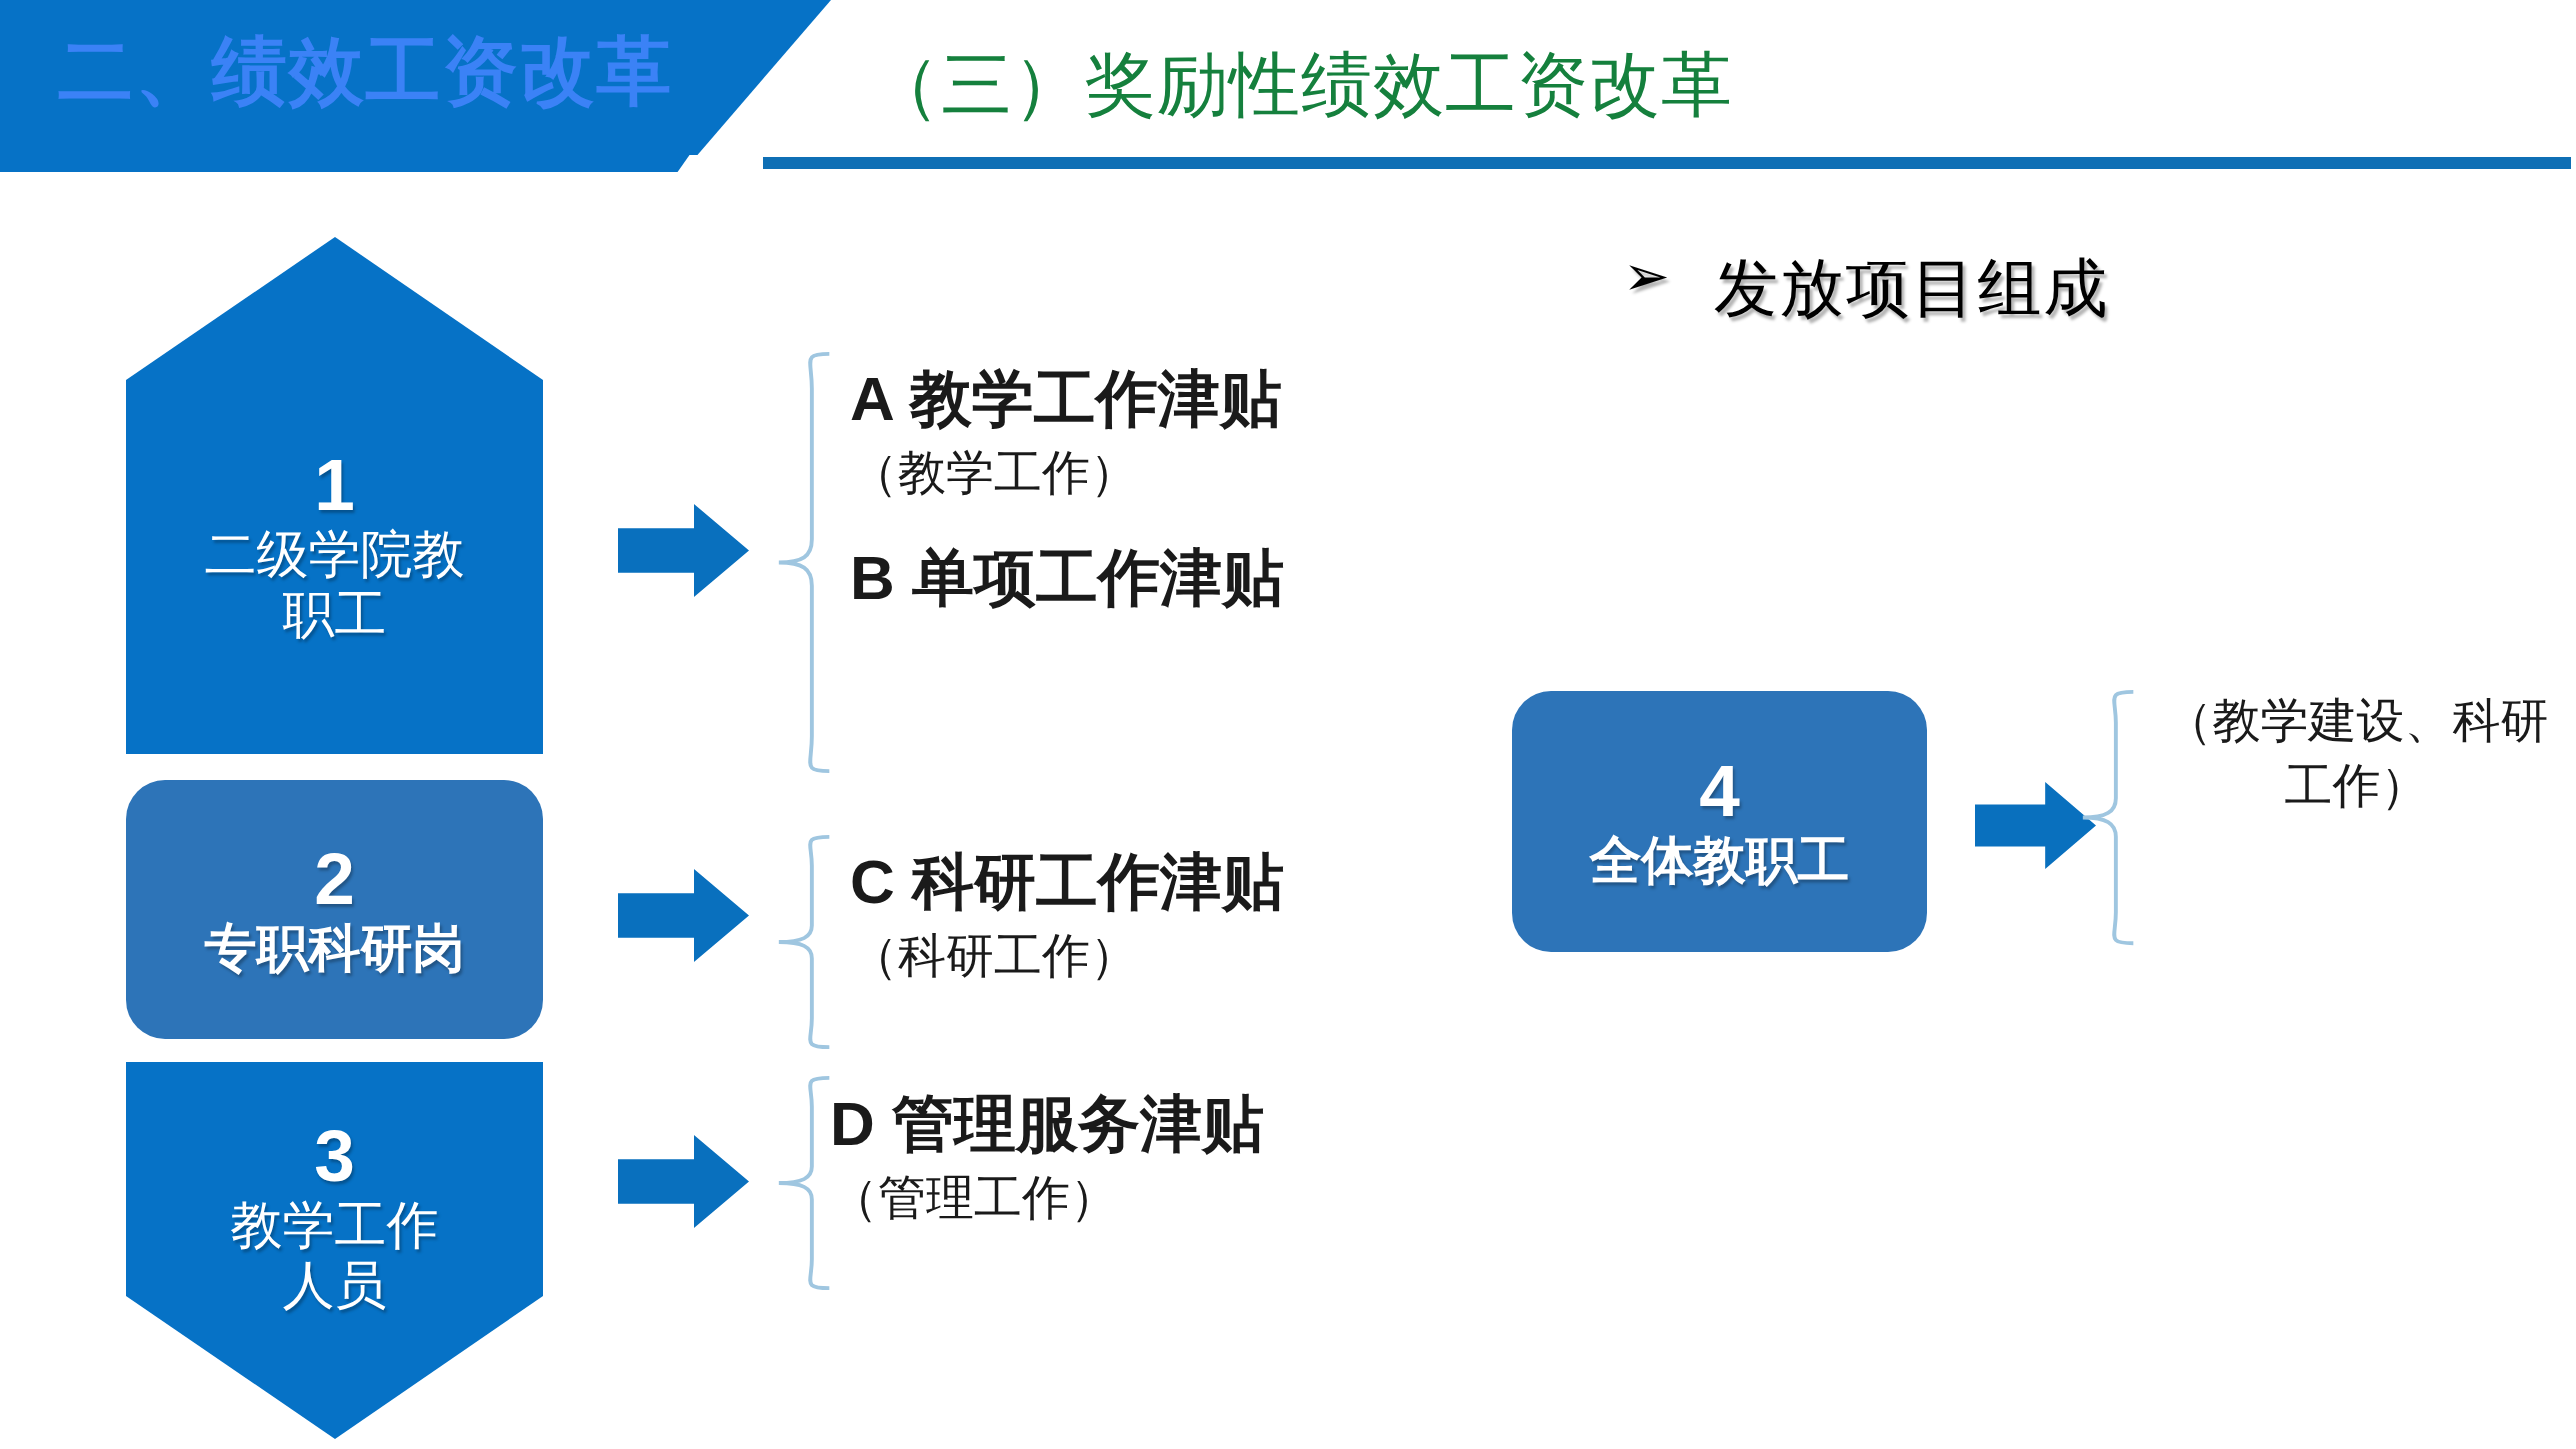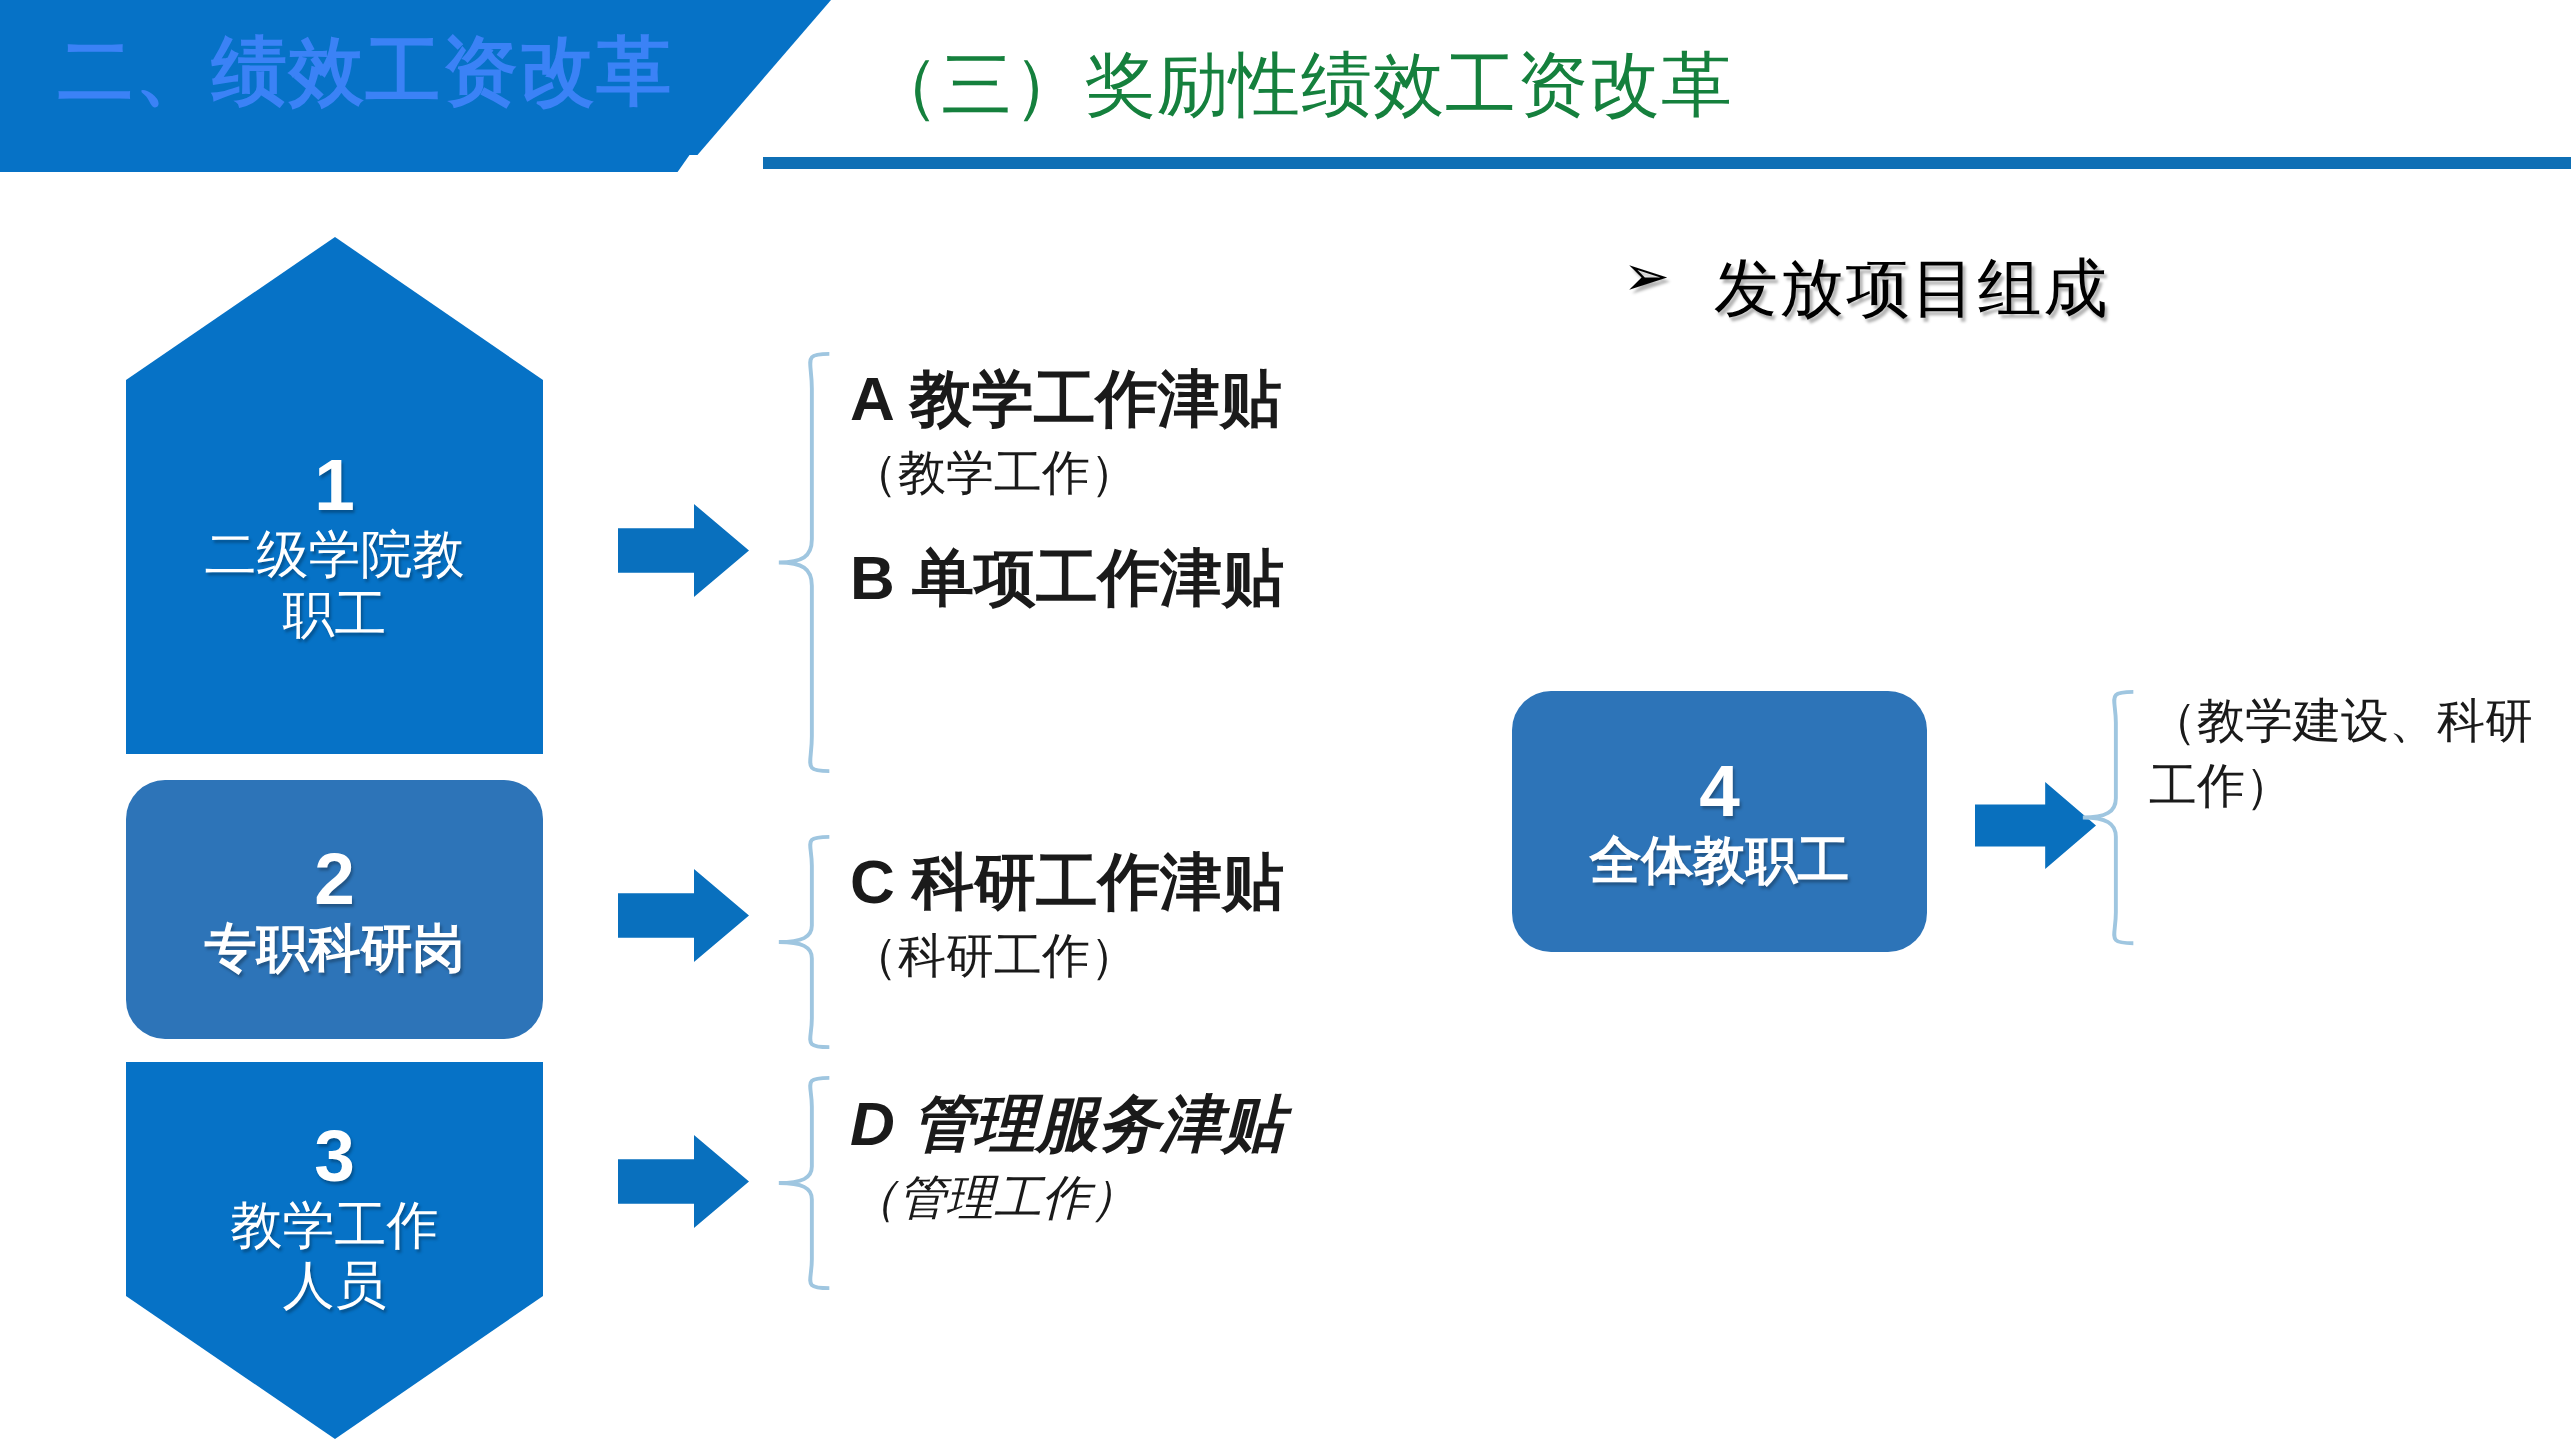--- a/index.html
+++ b/index.html
@@ -62,23 +62,23 @@
   .brace svg{display:block;width:100%;height:100%;}
 
   
   .txt{position:absolute;color:#1a1a1a;}
   .txt .hd{font-size:62px;font-weight:700;line-height:1.30;white-space:nowrap;}
   .txt .sb{font-size:48px;font-weight:400;line-height:1.36;}
 
   #text-ab{left:850px;top:359px;width:580px;}
   #text-ab .grp2{margin-top:33px;}
   #text-c{left:850px;top:842px;width:541px;}
-  #text-d{left:850px;top:1084px;width:541px;font-style:italic;}
+  #text-d{left:830px;top:1084px;width:541px;}
   #text-e{left:2149px;top:688px;width:415px;text-align:left;}
-  #text-e .sb{}
+  #text-e .sb{text-align:center;}
 
   
   #right-heading{position:absolute;left:1623px;top:232px;height:87px;
       display:flex;align-items:center;gap:44px;color:#000000;}
   #right-heading .bullet{font-size:56px;line-height:1;
       text-shadow:2.9px 3.9px 2.9px rgba(0,0,0,.30);}
   #right-heading .htext{font-size:64px;font-weight:400;letter-spacing:1.9px;
       white-space:nowrap;text-shadow:2.9px 3.9px 2.9px rgba(0,0,0,.30);margin-top:25px;}
 </style>
 </head>

